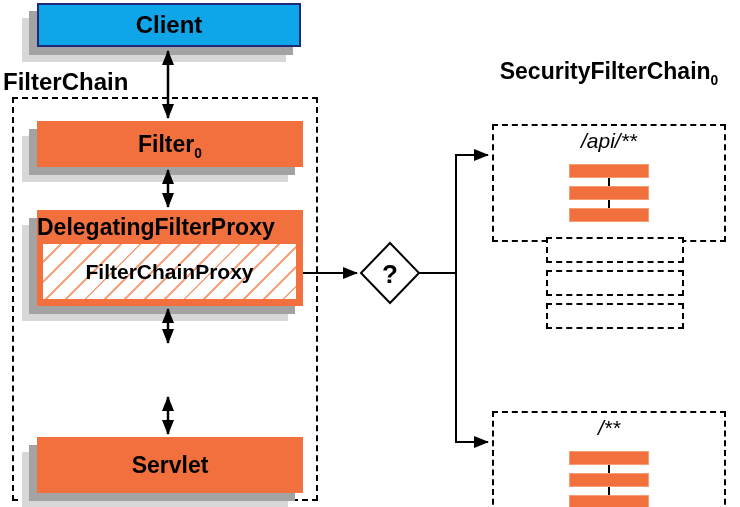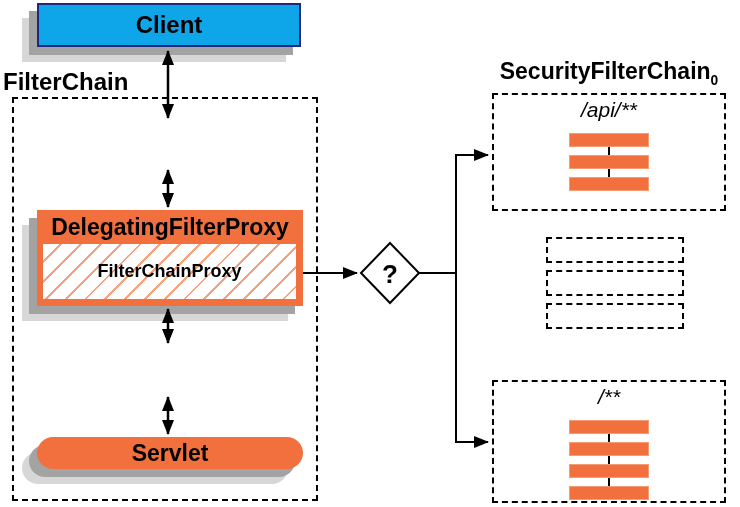--- a/index.html
+++ b/index.html
@@ -23,48 +23,48 @@
     left:12px; top:97px; width:306px; height:404px;
     border:2px dashed #000;
   }
   .obox {
     left:37px; width:266px; background:#f2703d;
     display:flex; align-items:center; justify-content:center;
     font-weight:bold; font-size:23px;
   }
   .filter0-box { top:121px; height:46px; }
   .dfp-box { top:210px; height:96px; align-items:flex-start; }
-  .dfp-label { width:100%; text-align:center; line-height:34px; height:32px; }
+  .dfp-label { width:100%; text-align:left; line-height:34px; height:32px; }
   .fcp-box {
     position:absolute; left:6px; right:7px; top:34px; bottom:7px;
     background:repeating-linear-gradient(135deg, #ffffff 0 12px, #f7a27c 12px 14px);
     display:flex; align-items:center; justify-content:center;
-    font-weight:bold; font-size:18px;
+    font-weight:bold; font-size:21px;
   }
   .filter2-box { top:346px; height:48px; }
-  .servlet-box { top:437px; height:32px;border-radius:19px; }
+  .servlet-box { top:437px; height:56px; }
   sub { font-size:60%; line-height:0; }
 
   
   .decision-label {
     left:374px; top:258px; width:32px; height:32px; z-index:6;
     display:flex; align-items:center; justify-content:center;
     font-weight:bold; font-size:26px;
   }
 
   
   .sfc-title {
     left:492px; width:234px; text-align:center;
     font-weight:bold; font-size:23px; white-space:nowrap;
   }
   .sfc0-title { top:58px; }
   .sfcn-title { top:349px; }
   .sfc-box {
     left:492px; width:234px; border:2px dashed #000;
-    display:flex; flex-direction:column; align-items:center; padding-top:3px;
+    display:flex; flex-direction:column; align-items:center; padding-top:3px;margin-top:31px;
   }
   .sfc0-box { top:93px; height:118px; }
   .sfcn-box { top:380px; height:123px; }
   .path-pattern { font-style:italic; font-size:21px; height:26px; }
   .bar-stack { position:relative; display:flex; flex-direction:column; gap:8px; margin-top:9px; }
   .bar-stack::before {
     content:""; position:absolute; left:calc(50% - 1px); top:7px; bottom:7px;
     width:2px; background:#000;
   }
   .bar {
@@ -100,20 +100,23 @@
   </svg>
 
   <div class="abs client-box shadowed">
     <span>Client</span>
   </div>
 
   <div class="abs fc-title">FilterChain</div>
 
   <div class="abs fc-container"></div>
 
+  <div class="abs obox filter0-box shadowed">
+    <span><span>Filter</span><sub>0</sub></span>
+  </div>
 
   <div class="abs obox dfp-box shadowed">
     <div class="dfp-label">DelegatingFilterProxy</div>
     <div class="fcp-box">
       <span>FilterChainProxy</span>
     </div>
   </div>
 
 
   <div class="abs obox servlet-box shadowed">

